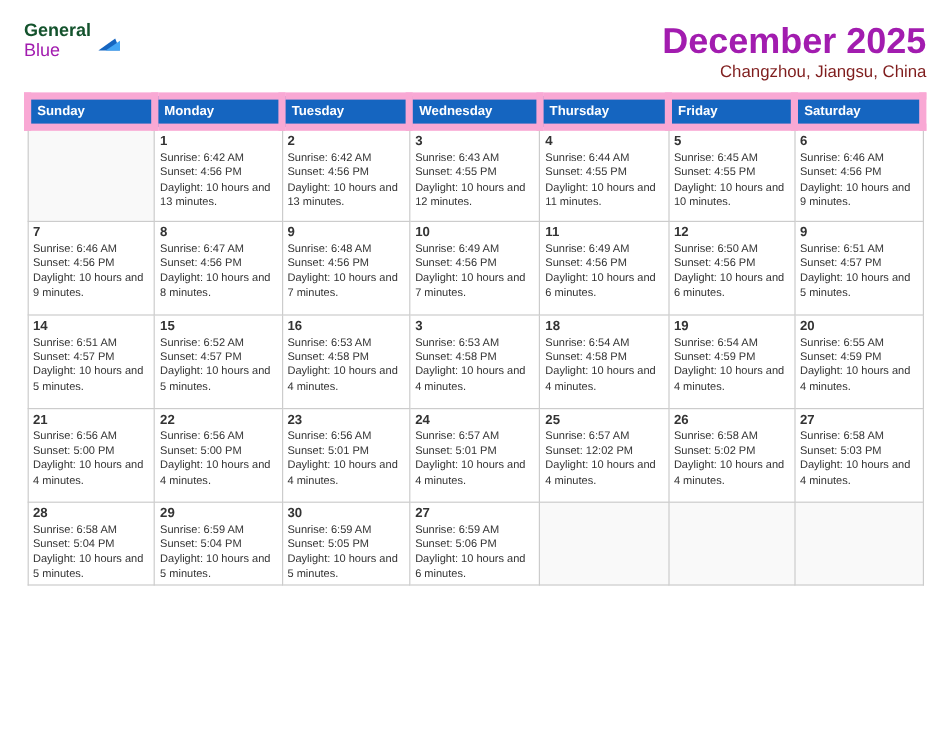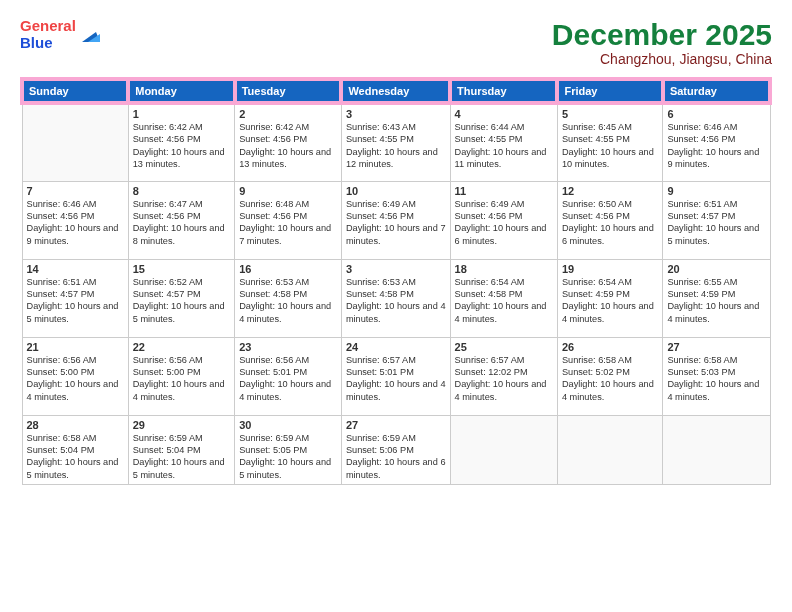--- a/index.html
+++ b/index.html
@@ -27,58 +27,58 @@
       align-items: center;
     }
     .logo-text {
       display: flex;
       flex-direction: column;
       line-height: 1.1;
     }
     .logo-general {
       font-size: 15px;
       font-weight: bold;
-      color: #ef4444;
+      color: #14532d;
     }
     .logo-blue {
       font-size: 15px;
-      font-weight: bold;
-      color: #1d4ed8;
+      font-weight: normal;
+      color: #a21caf;
     }
     .logo-icon {
       width: 22px;
       height: 22px;
       margin-left: 2px;
     }
     .title-block {
       text-align: right;
     }
     .month-title {
       font-size: 30px;
       font-weight: bold;
-      color: #15803d;
+      color: #a21caf;
       line-height: 1.1;
     }
     .location {
       font-size: 14px;
       color: #7f1d1d;
     }
     .calendar {
       width: 100%;
       border-collapse: collapse;
       font-size: 10px;
     }
     .calendar th {
       background: #1565c0;
       color: #fff;
       text-align: left;
       padding: 4px 5px;
       font-size: 11px;
       font-weight: bold;
-      border: 4px solid #f9a8d4;
+      border: 6px solid #f9a8d4;
     }
     .calendar td {
       border: 1px solid #ccc;
       vertical-align: top;
       padding: 3px 4px;
       width: 113px;
       height: 78px;
       background: #fff;
     }
     .calendar td.empty {

